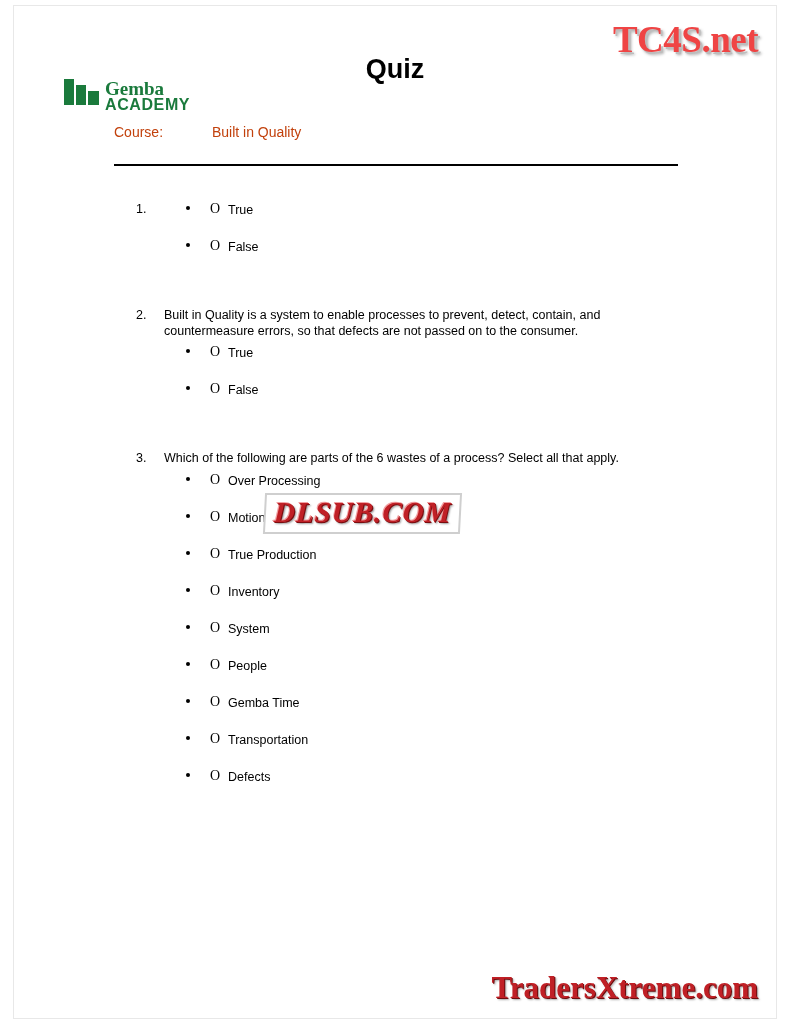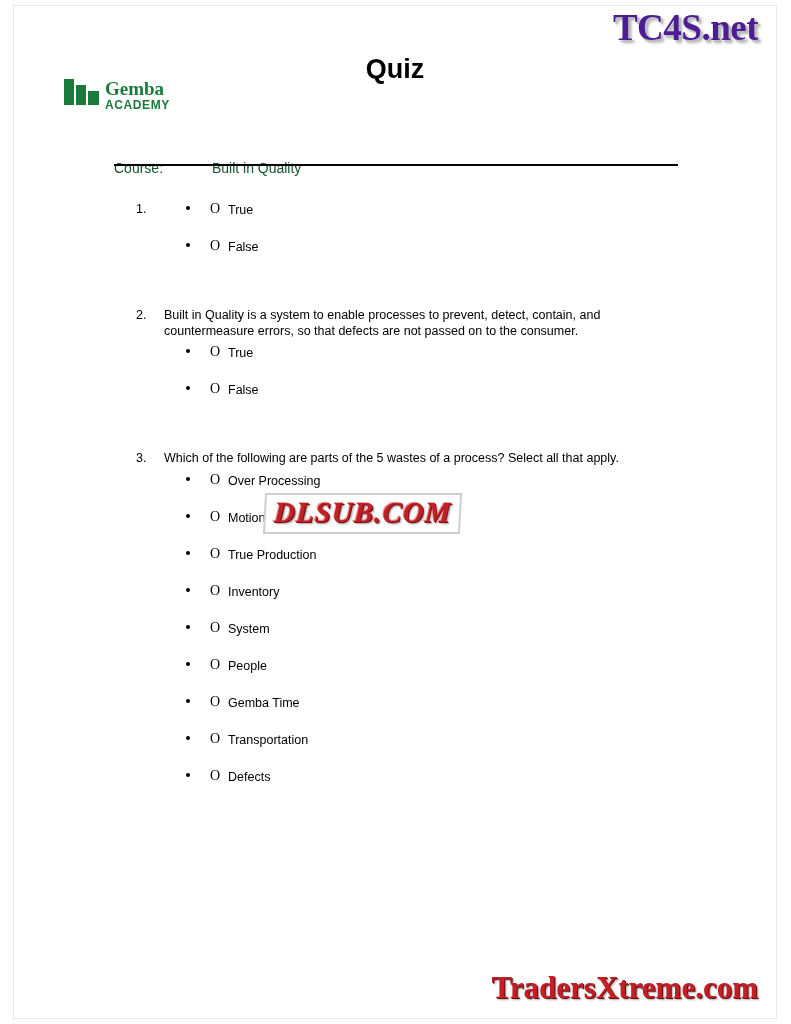--- a/index.html
+++ b/index.html
@@ -24,26 +24,26 @@
     width: 762px;
     height: 1012px;
     background: #ffffff;
     box-shadow: 0 0 0 1px #e8e8e8;
   }
 
   
   .wm-top {
     position: absolute;
     right: 18px;
-    top: 0;
+    top: 12px;
     font-family: "Liberation Serif", serif;
     font-weight: bold;
     font-size: 37px;
     letter-spacing: -0.5px;
-    color: #4c1d95;
+    color: #ef4444;
     text-shadow: 2px 2px 0 #bdbdbd, 3px 3px 3px rgba(0,0,0,0.35);
   }
 
   
   .logo {
     position: absolute;
     left: 50px;
     top: 44px;
     display: flex;
     align-items: flex-start;
@@ -66,21 +66,21 @@
   .logo-text .gemba {
     font-family: "Liberation Serif", serif;
     font-weight: bold;
     font-size: 19px;
     line-height: 19px;
     color: #1a7a3c;
   }
   .logo-text .academy {
     font-family: "Liberation Sans", sans-serif;
     font-weight: bold;
-    font-size: 12px;
+    font-size: 16px;
     line-height: 14px;
     letter-spacing: 0.6px;
     color: #1a7a3c;
   }
 
   
   .doc-title {
     position: absolute;
     left: 0;
     right: 0;
@@ -91,22 +91,21 @@
     font-size: 27px;
     color: #000000;
   }
 
   
   .course-row {
     position: absolute;
     left: 100px;
     top: 118px;
     font-size: 14px;
-    color: #14532d;
-    margin-top: 36px;
+    color: #c2410c;
   }
   .course-row .label {
     display: inline-block;
     width: 94px;
   }
   .course-row .value {
     display: inline-block;
   }
 
   .rule {
@@ -280,21 +279,21 @@
           <span class="opt-label">False</span>
         </li>
       </ul>
     </div>
 
     <div class="q-gap"></div>
 
     <div class="question">
       <p class="q-text">
         <span class="q-num">3.</span>
-        <span>Which of the following are parts of the 5 wastes of a process?  Select all that apply.</span>
+        <span>Which of the following are parts of the 6 wastes of a process?  Select all that apply.</span>
       </p>
       <ul class="options">
         <li class="option">
           <span class="bullet"></span>
           <span class="radio">O</span>
           <span class="opt-label">Over Processing</span>
         </li>
         <li class="option">
           <span class="bullet"></span>
           <span class="radio">O</span>

